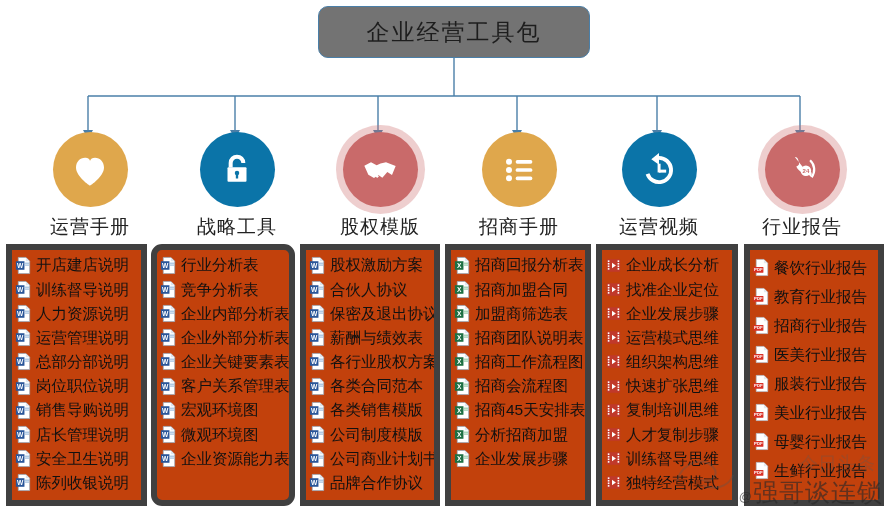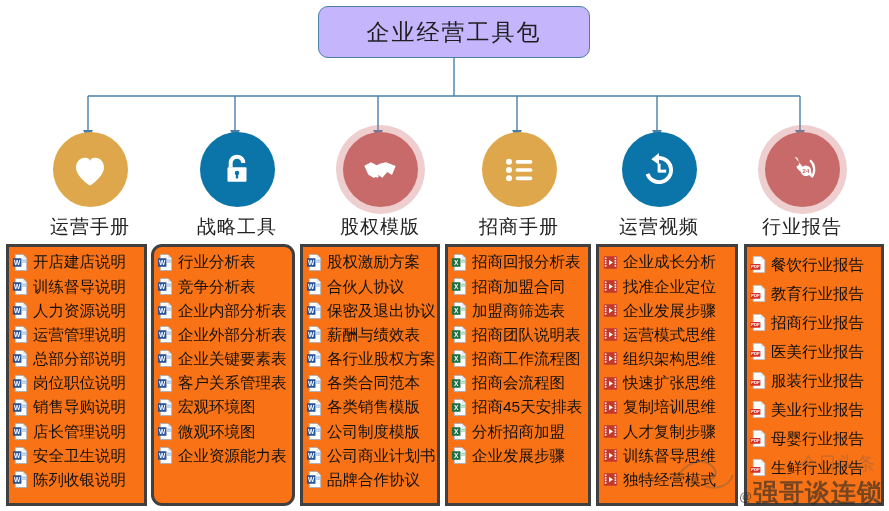--- a/index.html
+++ b/index.html
@@ -9,21 +9,21 @@
     font-family:"Liberation Serif","DejaVu Serif",serif;
     overflow:hidden;
     position:relative;
   }
   #stage{position:absolute;left:0;top:0;width:889px;height:511px;}
 
   
   .title-box{
     position:absolute;
     left:318px;top:6px;width:272px;height:52px;
-    background:#c4b5fd;
+    background:#737373;
     border:1.4px solid #4a7fa8;
     border-radius:10px;
     display:flex;align-items:center;justify-content:center;
     box-sizing:border-box;
   }
   .title-box .t{
     font-size:23px;color:#1d1d1d;letter-spacing:2px;
     font-family:"Liberation Serif","DejaVu Serif",serif;
   }
 
@@ -44,23 +44,23 @@
     box-shadow:0 0 0 7px rgba(202,106,106,0.33);
   }
   .node .label{
     margin-top:7px;
     font-size:19px;color:#222;letter-spacing:1px;white-space:nowrap;
   }
 
   
   .listbox{
     position:absolute;top:244px;
-    border:3px solid #404040;
+    border:6px solid #404040;
     box-sizing:border-box;
-    background:#f97316;
+    background:#c2410c;
     padding:3px 1px 0 2px;
     overflow:hidden;
   }
   .row{
     display:flex;align-items:center;
     height:24.2px;
     white-space:nowrap;
   }
   .row .ic{flex:0 0 auto;width:19px;height:19px;margin-right:3px;position:relative;}
   .row .tx{
@@ -71,21 +71,21 @@
   }
   
   .ic svg{display:block;width:19px;height:19px;}
 
   
   .wm{
     position:absolute;right:6px;bottom:2px;
     font-family:"Liberation Sans","DejaVu Sans",sans-serif;
     font-size:25px;color:rgba(40,40,40,0.62);
     letter-spacing:1px;white-space:nowrap;
-    font-weight:bold;
+    font-weight:normal;
   }
   .wm .sub{font-size:13px;}
   .wm-ghost{
     position:absolute;right:14px;bottom:34px;
     font-family:Liberation Sans, sans-serif;
     font-size:19px;color:rgba(90,90,90,0.30);
     white-space:nowrap;
   }
   .wm-swirl{
     position:absolute;right:150px;bottom:18px;

